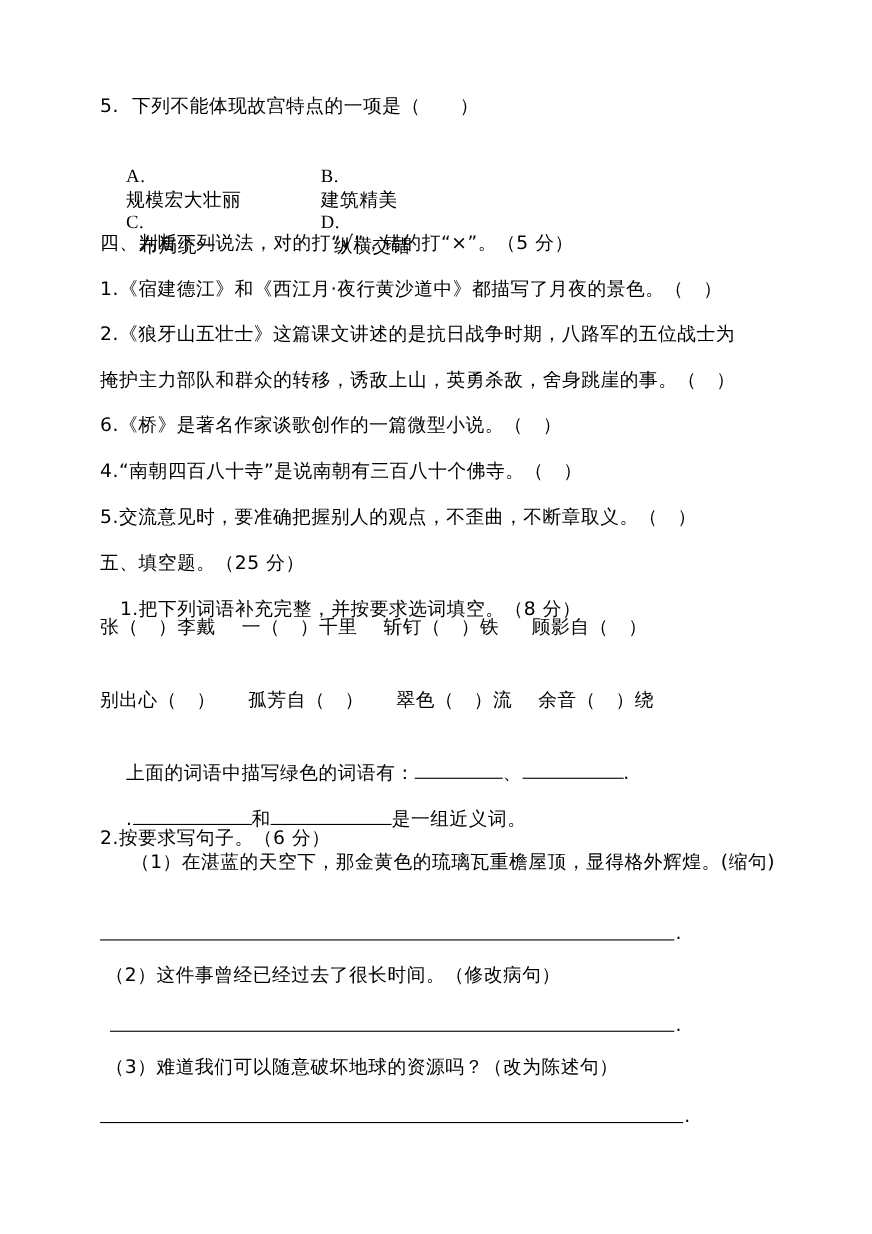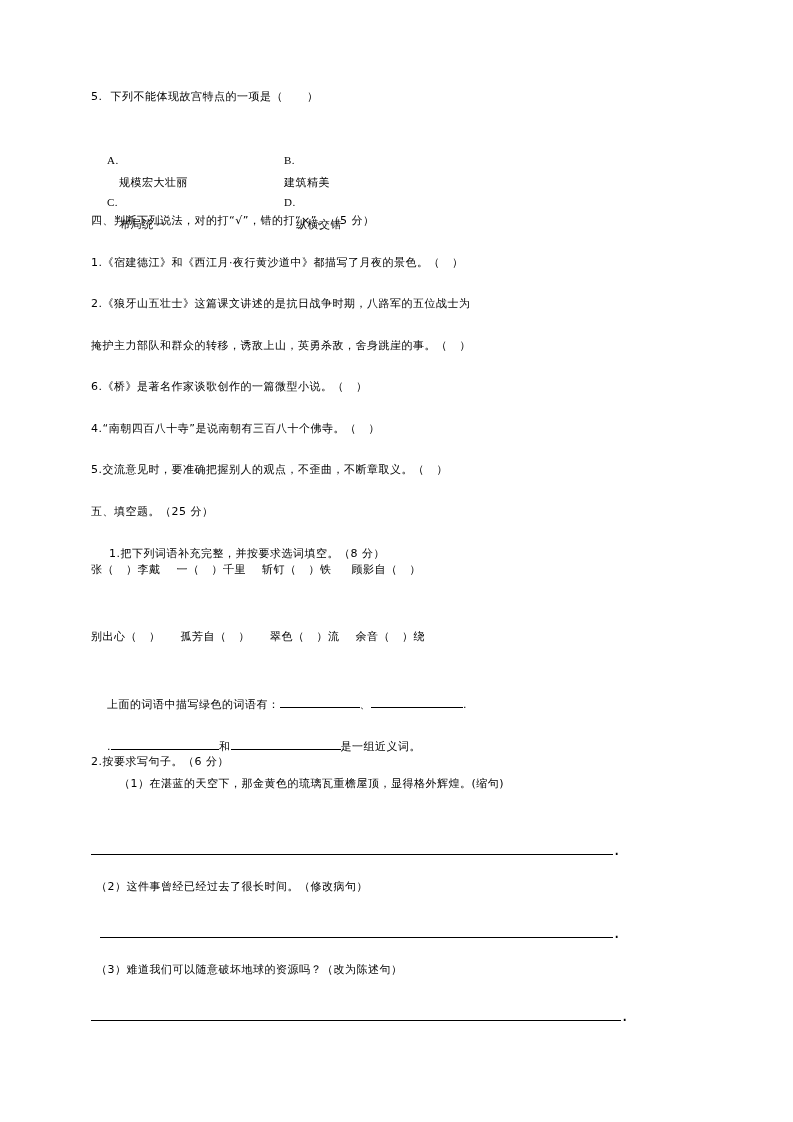--- a/index.html
+++ b/index.html
@@ -1,31 +1,31 @@
 <!DOCTYPE html>
 <html><head>
 <meta charset="utf-8">
 <style>
   html, body { margin: 0; padding: 0; background: #ffffff; }
   body { width: 793px; height: 1122px; position: relative; overflow: hidden;
          font-family: "DejaVu Sans", sans-serif; color: #000; }
-  .line { position: absolute; left: 91px; font-size: 11px; line-height: 22px; white-space: pre; letter-spacing: 0.5px; }
+  .line { position: absolute; left: 91px; font-size: 17px; line-height: 22px; white-space: pre; letter-spacing: 0.5px; }
   .num { font-family: "Liberation Serif", serif; }
   .blank { display: inline-block; border-bottom: 1px solid #000; height: 17px; vertical-align: baseline; }
   .rule { position: absolute; height: 0; border-top: 1px solid #000; }
   .dot { position: absolute; font-size: 17px; line-height: 22px; }
 </style>
 </head>
 <body>
 
 <div>
   <div class="line" style="top:86px;">5.  下列不能体现故宫特点的一项是（      ）</div>
   <div class="line" style="top:127px;">
     <span class="num">A.</span>
-    <span style="margin-left:12px;">规模宏大壮丽</span>
+    <span style="margin-left:0;">规模宏大壮丽</span>
   </div>
   <div class="line" style="top:127px; left:268px;">
     <span class="num">B.</span>
     <span style="">建筑精美</span>
   </div>
   <div class="line" style="top:169px;">
     <span class="num">C.</span>
     <span style="margin-left:12px;">布局统一</span>
   </div>
   <div class="line" style="top:169px; left:268px;">

